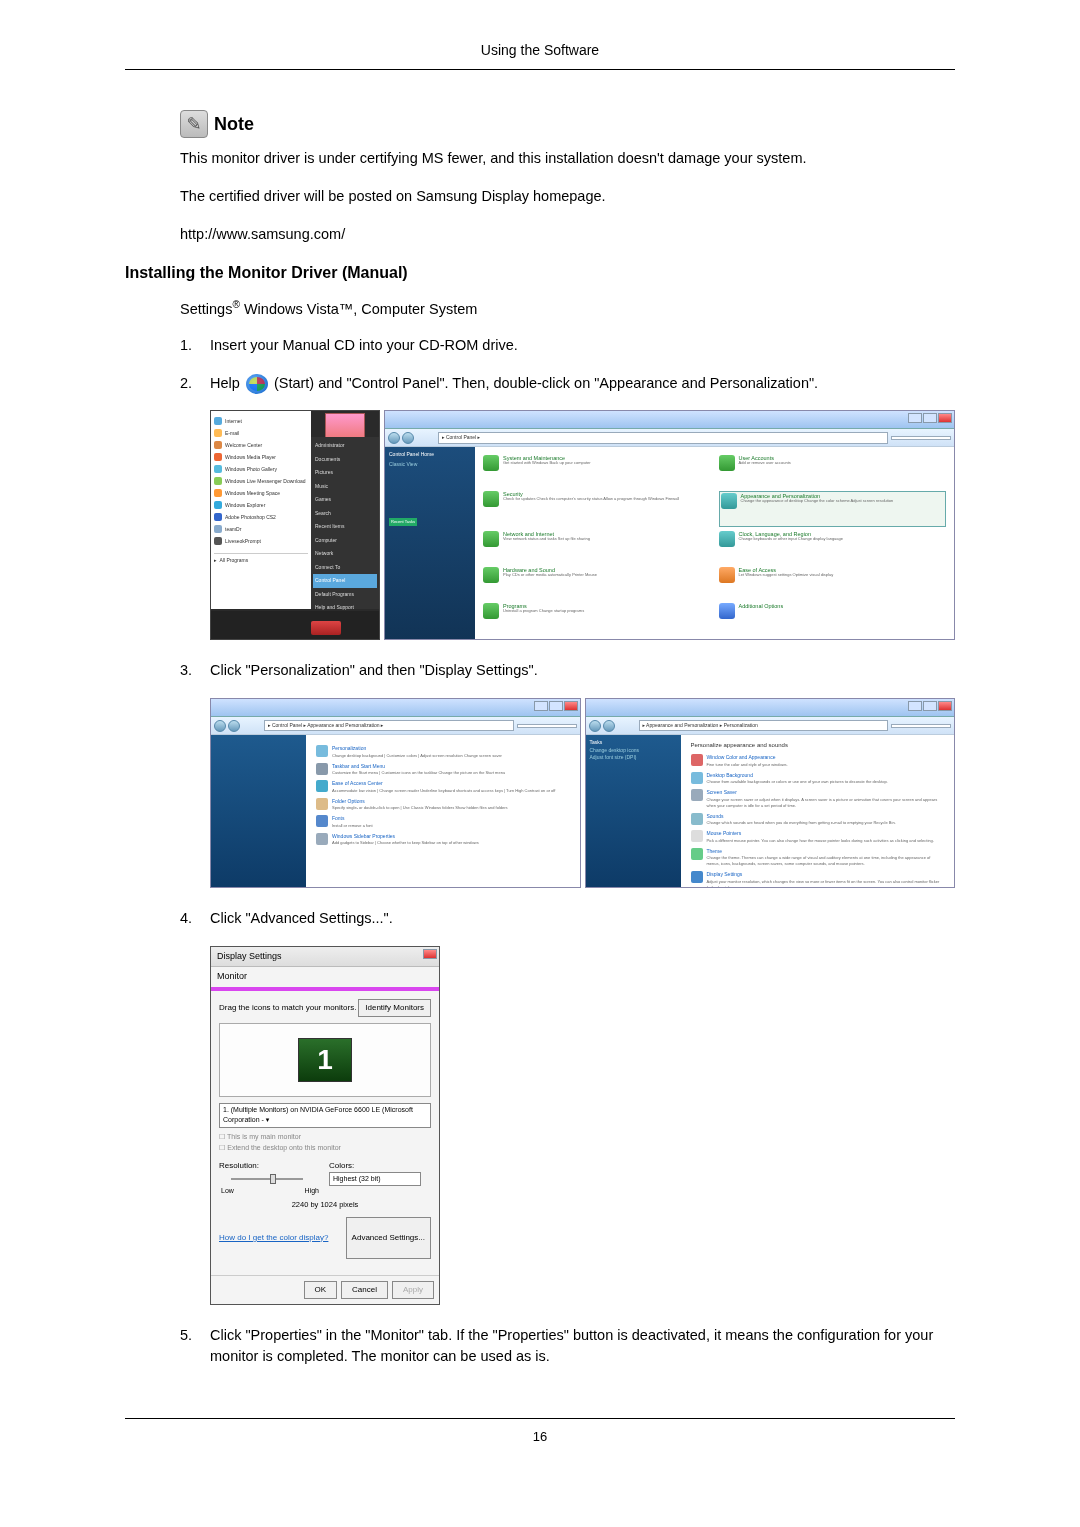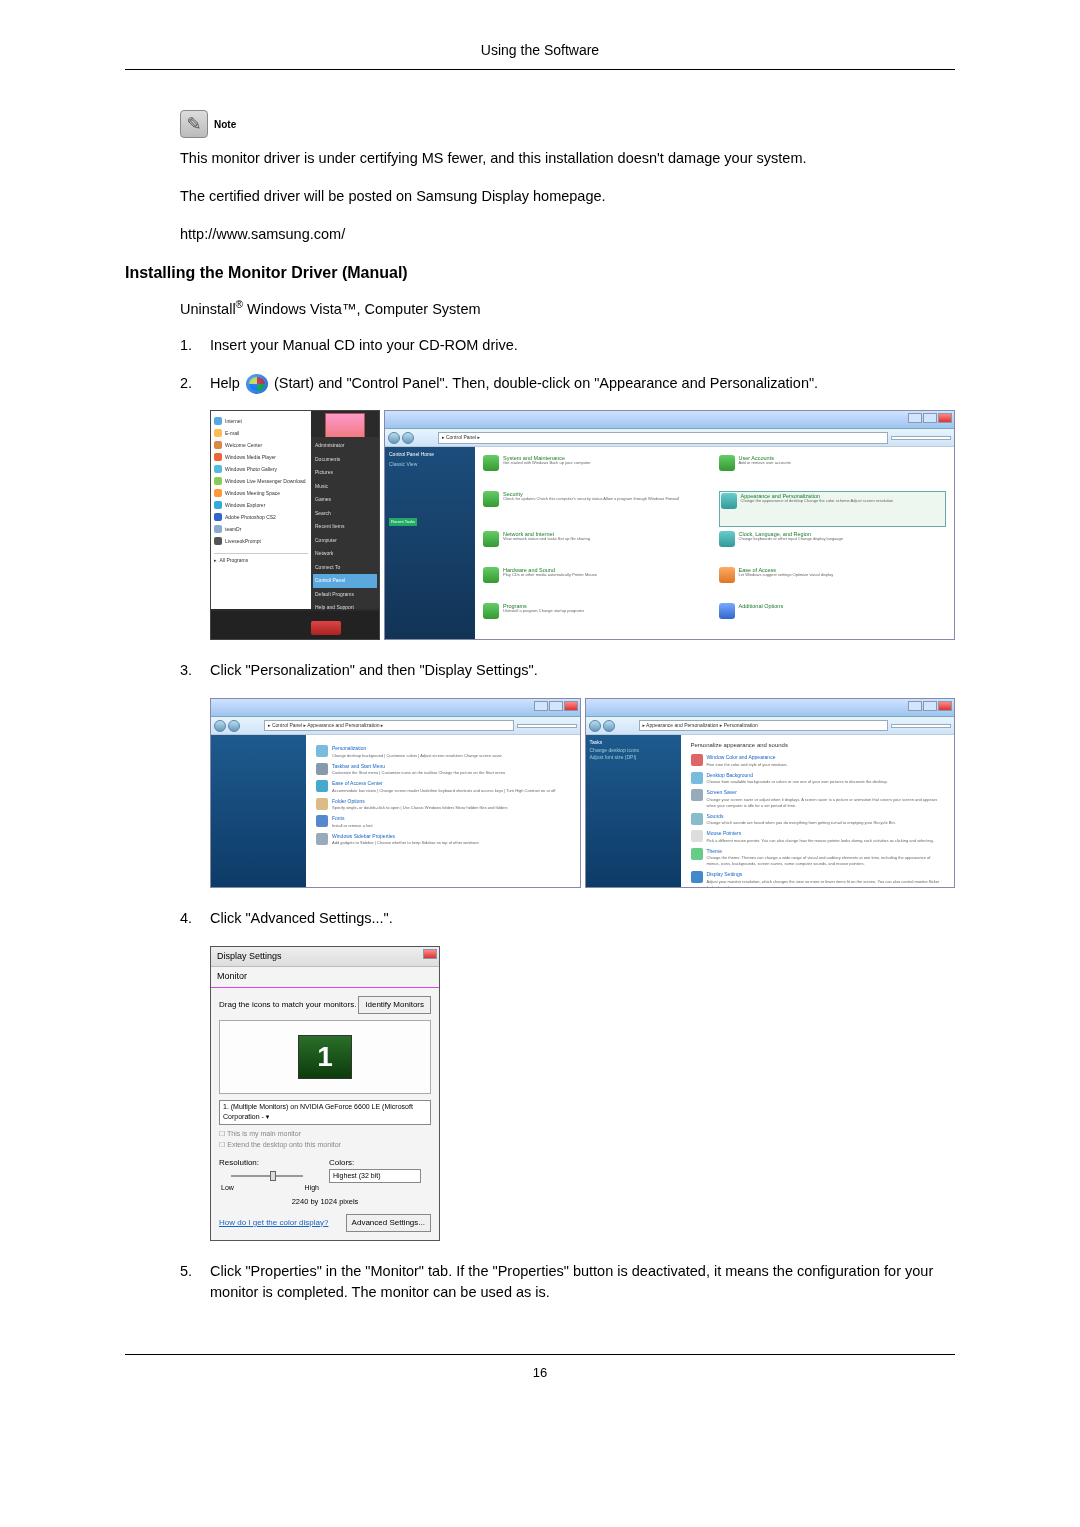--- a/index.html
+++ b/index.html
@@ -50,21 +50,21 @@
       border-radius: 4px;
       margin-right: 6px;
       display: flex;
       align-items: center;
       justify-content: center;
       font-size: 18px;
       color: #555;
     }
     .note-label {
       font-weight: bold;
-      font-size: 10px;
+      font-size: 18px;
     }
     .indented {
       margin-left: 55px;
       margin-bottom: 16px;
       font-size: 14.5px;
     }
     h2.section-title {
       font-size: 16px;
       font-weight: bold;
       margin: 14px 0 12px 0;
@@ -288,21 +288,21 @@
     .disp-title .winbtns {
       position: absolute; right: 2px; top: 2px;
       display: flex; gap: 1px;
     }
     .disp-title .winbtns span {
       width: 14px; height: 10px; background: #d3e4ff; border: 1px solid #89a;
     }
     .disp-title .winbtns span.cls { background: linear-gradient(#f88, #d33); }
     .disp-tab {
       padding: 3px 6px;
-      border-bottom: 1px solid #d946ef;
+      border-bottom: 4px solid #d946ef;
       font-size: 9px;
     }
     .disp-body { padding: 8px; }
     .disp-msg { font-size: 8px; margin-bottom: 6px; display: flex; justify-content: space-between; align-items: center; }
     .ident-btn {
       border: 1px solid #888;
       padding: 2px 6px;
       font-size: 8px;
       background: #f0f0f0;
     }
@@ -344,21 +344,21 @@
     }
     .slider .track { position: absolute; top: 4px; left: 12px; right: 18px; height: 2px; background: #999; }
     .slider .thumb { position: absolute; top: 0; left: 50%; width: 6px; height: 10px; background: #ddd; border: 1px solid #666; }
     .slider-lbls { display: flex; justify-content: space-between; font-size: 7px; padding: 0 2px; }
     .colors-sel {
       border: 1px solid #888; padding: 1px 3px; font-size: 7px; background: #fff; width: 90%;
     }
     .res-txt { text-align: center; font-size: 7.5px; margin: 3px 0; }
     .link-txt { color: #1864c4; font-size: 8px; text-decoration: underline; }
     .bot-row { display: flex; justify-content: space-between; align-items: center; margin-top: 6px; }
-    .adv-btn { border: 1px solid #888; padding: 2px 5px; font-size: 8px; background: #f0f0f0; }
+    .adv-btn { border: 1px solid #888; padding: 14px 5px; font-size: 8px; background: #f0f0f0; }
     .btn-row { display: flex; justify-content: flex-end; gap: 4px; margin-top: 8px; padding: 5px; border-top: 1px solid #ccc; }
     .dlg-btn { border: 1px solid #888; padding: 2px 10px; font-size: 8px; background: #f0f0f0; }
     .dlg-btn.dis { color: #aaa; }
     .addr-bar {
       background: #fff;
       border: 1px solid #9ab;
       font-size: 5px;
       padding: 1px 3px;
       margin: 0 3px 0 24px;
       flex: 1;
@@ -394,21 +394,21 @@
   <span class="note-label">Note</span>
 </div>
 
 <p class="indented">This monitor driver is under certifying MS fewer, and this installation doesn't damage your system.</p>
 <p class="indented">The certified driver will be posted on Samsung Display homepage.</p>
 <p class="indented">http://www.samsung.com/</p>
 
 <h2 class="section-title">Installing the Monitor Driver (Manual)</h2>
 
 <p class="sub-indent">
-  <span>Uninstall</span><sup>®</sup><span> Windows Vista™, Computer System</span>
+  <span>Settings</span><sup>®</sup><span> Windows Vista™, Computer System</span>
 </p>
 
 <ol class="steps">
   <li>
     <span class="num">1.</span>
     <span class="txt">Insert your Manual CD into your CD-ROM drive.</span>
   </li>
 
   <li>
     <span class="num">2.</span>
@@ -726,20 +726,25 @@
           <div>Colors:</div>
           <div class="colors-sel">Highest (32 bit)</div>
         </div>
       </div>
       <div class="res-txt">2240 by 1024 pixels</div>
       <div class="bot-row">
         <span class="link-txt">How do I get the color display?</span>
         <span class="adv-btn">Advanced Settings...</span>
       </div>
     </div>
+    <div class="btn-row">
+      <span class="dlg-btn">OK</span>
+      <span class="dlg-btn">Cancel</span>
+      <span class="dlg-btn dis">Apply</span>
+    </div>
   </div>
 </div>
 
 <ol class="steps">
   <li>
     <span class="num">5.</span>
     <span class="txt">Click "Properties" in the "Monitor" tab. If the "Properties" button is deactivated, it means the configuration for your monitor is completed. The monitor can be used as is.</span>
   </li>
 </ol>
 

